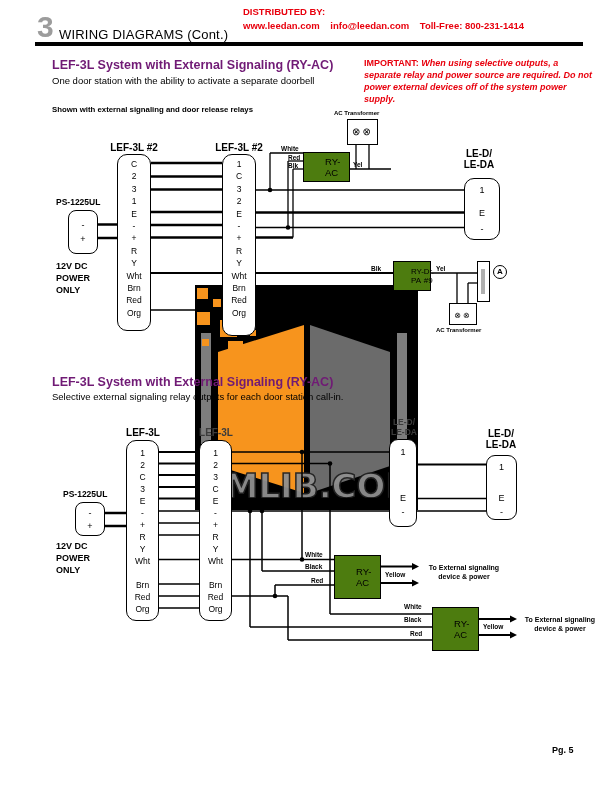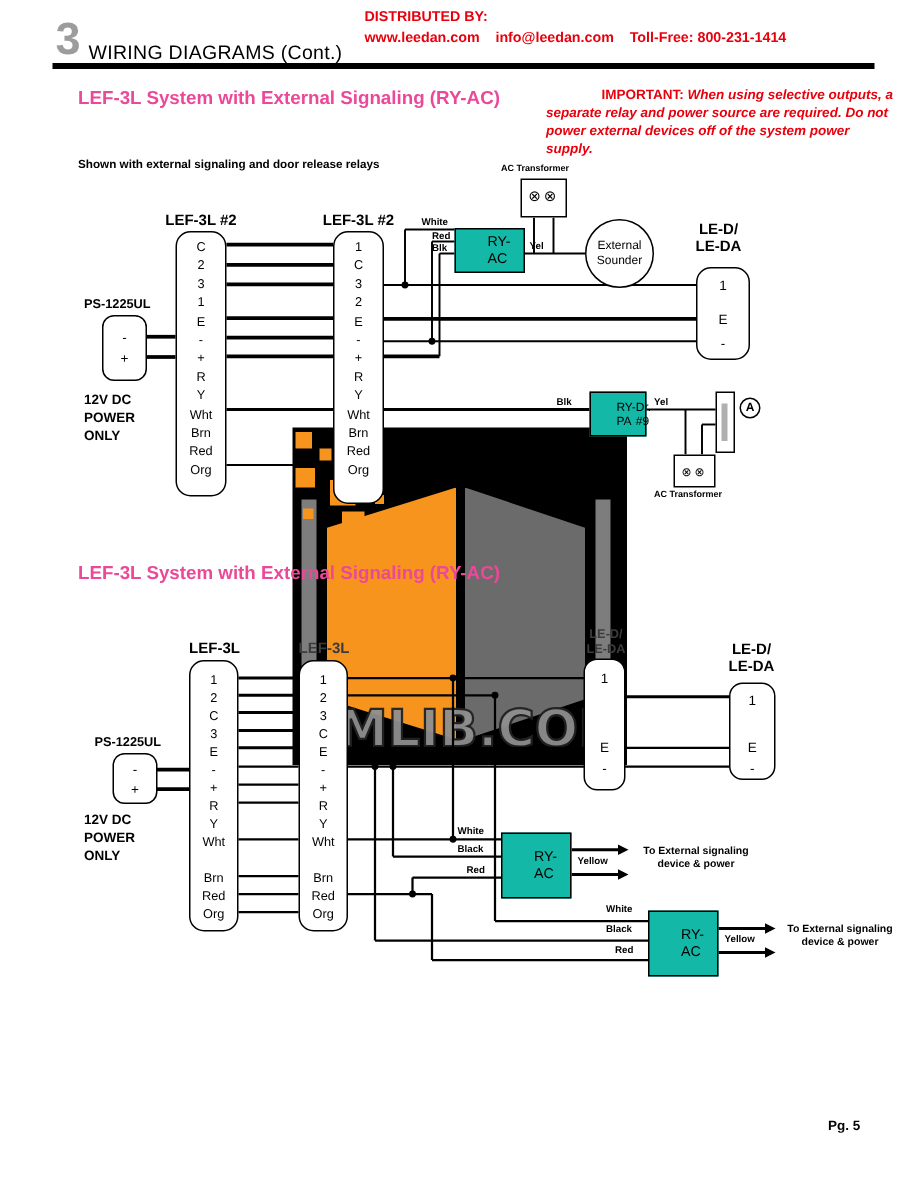--- a/index.html
+++ b/index.html
@@ -6,35 +6,35 @@
   #page{position:relative;width:612px;height:792px;background:#fff;overflow:hidden;
         font-family:"Liberation Sans",sans-serif;color:#000;}
   .abs{position:absolute;z-index:3;}
   .pre{white-space:pre;}
   
   .chapnum{font-size:30px;font-weight:bold;color:#9c9c9c;line-height:30px;}
   .chaptitle{font-size:13px;font-weight:normal;letter-spacing:.2px;}
   .rule{background:#000;height:3.5px;}
   .hdr-red{font-size:9.5px;font-weight:bold;color:#e8000d;}
   
-  .sect-title{font-size:12.5px;font-weight:bold;color:#ec4899;z-index:4;}
+  .sect-title{font-size:12.5px;font-weight:bold;color:#701a75;z-index:4;}
   .sect-sub{font-size:9.5px;z-index:4;}
   .sect-note{font-size:7.8px;font-weight:bold;z-index:4;}
   .important{font-size:9px;color:#e8000d;line-height:12px;z-index:4;}
-  .important .lbl{font-weight:bold;margin-left:37px;}
+  .important .lbl{font-weight:bold;}
   .important .txt{font-weight:bold;font-style:italic;}
   
   .stlabel{font-size:10px;font-weight:bold;text-align:center;}
   .stbox{background:#fff;border:1.7px solid #000;border-radius:10px;box-sizing:border-box;}
   .term{height:12.4px;line-height:12.4px;font-size:8.5px;text-align:center;}
   .term2{height:12px;line-height:12px;font-size:8.5px;text-align:center;}
   .pslabel{font-size:8.5px;font-weight:bold;}
   .psterm{position:absolute;width:100%;text-align:center;font-size:9px;line-height:12px;}
   .pnote{font-size:9px;font-weight:bold;line-height:11.8px;}
-  .relaybox{background:#14b8a6;border:1.7px solid #000;box-sizing:border-box;
+  .relaybox{background:#4d7c0f;border:1.7px solid #000;box-sizing:border-box;
             display:flex;align-items:center;justify-content:center;font-size:9.5px;padding-left:21px;}
   .wlabel{font-size:6.5px;font-weight:bold;line-height:7px;}
   .tinylabel{font-size:6px;font-weight:bold;}
   .xfbox{background:#fff;border:1.7px solid #000;box-sizing:border-box;text-align:center;}
   .xfglyph{font-size:10px;letter-spacing:2px;line-height:20px;}
   .circle{border:1.7px solid #000;border-radius:50%;background:#fff;box-sizing:border-box;}
   .ledterm{position:absolute;width:100%;text-align:center;font-size:9px;line-height:12px;}
   .desttext{font-size:7px;font-weight:bold;text-align:center;line-height:8.5px;}
   .note2{font-size:7.5px;font-weight:bold;font-style:italic;text-align:center;line-height:9.5px;}
   .faint{color:#3c3c3c;}
@@ -167,20 +167,21 @@
     </g>
   </svg>
 
   <div class="abs hdr-red" style="left:243px;top:6px;">DISTRIBUTED BY:</div>
   <div class="abs hdr-red pre" style="left:243px;top:20px;">www.leedan.com    info@leedan.com    Toll-Free: 800-231-1414</div>
   <div class="abs chapnum" style="left:37px;top:12px;">3</div>
   <div class="abs chaptitle" style="left:59px;top:27px;">WIRING DIAGRAMS (Cont.)</div>
   <div class="abs rule" style="left:35px;top:42px;width:548px;"></div>
 
   <div class="abs sect-title" style="left:52px;top:58px;">LEF-3L System with External Signaling (RY-AC)</div>
+  <div class="abs sect-sub" style="left:52px;top:75px;">One door station with the ability to activate a separate doorbell</div>
   <div class="abs sect-note" style="left:52px;top:105px;">Shown with external signaling and door release relays</div>
   <div class="abs important" style="left:364px;top:57px;width:233px;">
     <span class="lbl">IMPORTANT:</span><span class="txt"> When using selective outputs, a separate relay and power source are required. Do not power external devices off of the system power supply.</span>
   </div>
 
   <div class="abs stlabel" style="left:106px;top:142px;width:56px;">LEF-3L #2</div>
   <div class="abs stbox" style="left:117px;top:154px;width:34px;height:177px;padding-top:3px;">
       <div class="term">C</div>
       <div class="term">2</div>
       <div class="term">3</div>
@@ -228,21 +229,20 @@
   <div class="abs wlabel" style="left:288px;top:153.5px;">Red</div>
   <div class="abs wlabel" style="left:288px;top:162px;">Blk</div>
   <div class="abs relaybox" style="left:303px;top:152px;width:47px;height:30px;">RY-AC</div>
   <div class="abs wlabel" style="left:353px;top:161px;">Yel</div>
 
   <div class="abs tinylabel" style="left:334px;top:110px;">AC Transformer</div>
   <div class="abs xfbox" style="left:347px;top:119px;width:31px;height:26px;">
     <span class="xfglyph" style="line-height:24px;">⊗⊗</span>
   </div>
 
-  <div class="abs circle desttext" style="left:390px;top:146px;width:46px;height:46px;font-size:8px;font-weight:normal;line-height:10px;padding-top:12px;">External Sounder</div>
 
   <div class="abs stlabel" style="left:455px;top:148px;width:48px;">
       <div class="stlabel">LE-D/</div>
       <div class="stlabel">LE-DA</div>
     </div>
   <div class="abs stbox" style="left:464px;top:178px;width:36px;height:62px;">
     <span class="ledterm" style="top:5px;">1</span>
     <span class="ledterm" style="top:28px;">E</span>
     <span class="ledterm" style="top:44px;">-</span>
   </div>
@@ -258,20 +258,21 @@
     <span class="inner"></span>
   </div>
   <div class="abs circA" style="left:493px;top:265px;">A</div>
 
   <div class="abs xfbox" style="left:449px;top:303px;width:28px;height:22px;">
     <span class="xfglyph" style="font-size:8px;line-height:20px;">⊗⊗</span>
   </div>
   <div class="abs tinylabel" style="left:436px;top:327px;">AC Transformer</div>
 
   <div class="abs sect-title" style="left:52px;top:375px;">LEF-3L System with External Signaling (RY-AC)</div>
+  <div class="abs sect-sub" style="left:52px;top:391px;">Selective external signaling relay outputs for each door station call-in.</div>
 
   <div class="abs stlabel" style="left:124px;top:427px;width:38px;">LEF-3L</div>
   <div class="abs stbox" style="left:126px;top:440px;width:33px;height:181px;padding-top:6px;">
       <div class="term2">1</div>
       <div class="term2">2</div>
       <div class="term2">C</div>
       <div class="term2">3</div>
       <div class="term2">E</div>
       <div class="term2">-</div>
       <div class="term2">+</div>

